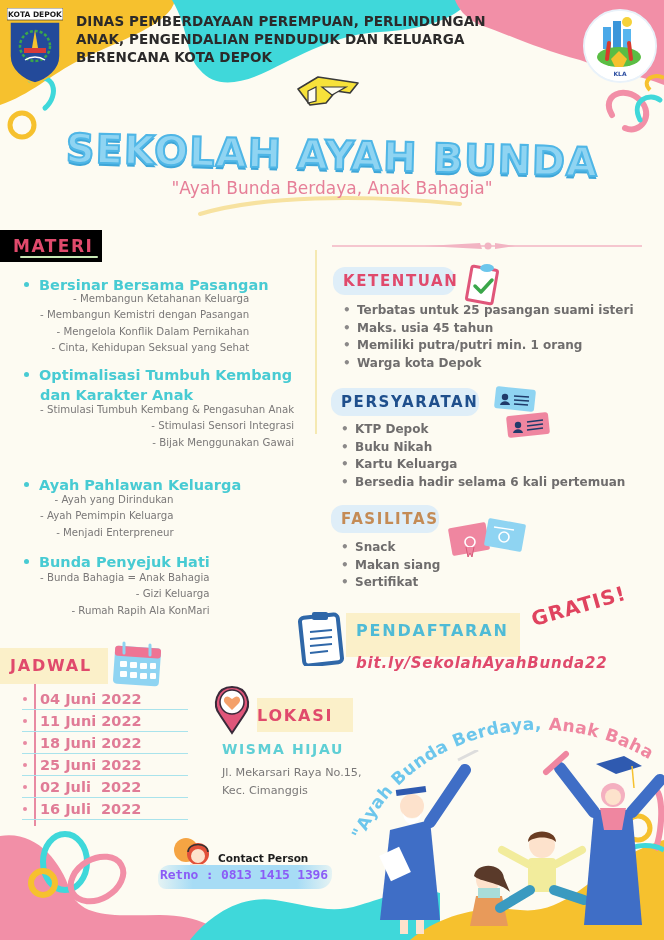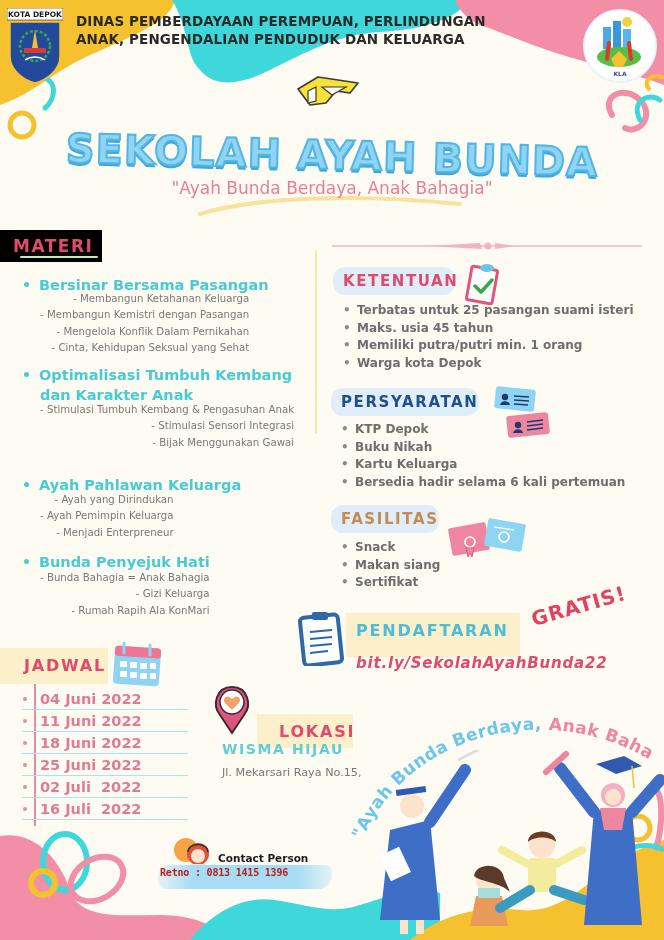--- a/index.html
+++ b/index.html
@@ -31,33 +31,33 @@
   .persyaratan { left:331px; top:388px; width:148px; height:28px; background:#dfeef8; color:#1f4f8c; }
   .fasilitas { left:331px; top:505px; width:108px; height:28px; background:#dfeef8; color:#c48b55; }
 
   .rlist { position:absolute; list-style:none; font-size:12px; font-weight:bold; color:#6f6d6d; line-height:17.5px; }
   .rlist li::before { content:"•"; color:#8b8989; display:inline-block; width:14px; }
 
   .pendaftaran { position:absolute; left:346px; top:613px; width:174px; height:44px; background:#fbf0c9; color:#4fbbd6; font-weight:bold; font-size:16px; letter-spacing:1.8px; padding:8px 0 0 10px; }
   .bitly { position:absolute; left:356px; top:654px; font-size:15px; font-weight:bold; font-style:italic; color:#e04a6c; letter-spacing:0.8px; }
   .gratis { position:absolute; left:530px; top:594px; font-size:20px; font-weight:bold; color:#e0435f; transform:rotate(-16deg); letter-spacing:1px; }
 
-  .jadwal-label { position:absolute; left:0; top:648px; width:108px; height:36px; background:#fbf0c9; color:#e04a6c; font-size:16px; font-weight:bold; letter-spacing:1.8px; padding:8px 0 0 24px; }
+  .jadwal-label { position:absolute; left:0; top:648px; width:108px; height:36px; background:#fbf0c9; color:#e04a6c; font-size:16px; font-weight:bold; letter-spacing:1.8px; padding:8px 0 0 10px; }
   .sched { position:absolute; left:22px; top:688px; width:166px; }
   .sched-row { height:22px; border-bottom:1.5px solid #a9e3ec; position:relative; font-size:14.5px; color:#e07b96; padding-left:18px; line-height:22px; font-weight:bold;}
   .sched-row .bullet { position:absolute; left:1px; top:9px; width:4px; height:4px; border-radius:50%; background:#e88aa2; }
   .sched-vline { position:absolute; left:34px; top:684px; width:1.5px; height:142px; background:#e88aa2; }
 
-  .lokasi-label { position:absolute; left:257px; top:714px; width:96px; height:34px; background:#fbf0c9; color:#e04a6c; font-size:16px; font-weight:bold; letter-spacing:1.8px; padding:8px 0 0 22px; }
+  .lokasi-label { position:absolute; left:257px; top:698px; width:96px; height:34px; background:#fbf0c9; color:#e04a6c; font-size:16px; font-weight:bold; letter-spacing:1.8px; padding:8px 0 0 0; }
   .wisma { position:absolute; left:222px; top:741px; font-size:14px; font-weight:bold; color:#5fcfd5; letter-spacing:1.6px; }
   .addr { position:absolute; left:222px; top:764px; font-size:11.2px; color:#7a7878; line-height:18px; width:190px; }
 
   .contact-title { position:absolute; left:218px; top:852px; font-size:10.5px; font-weight:bold; color:#1c1c1c; }
   .contact-brush { position:absolute; left:158px; top:865px; width:174px; height:24px; background:linear-gradient(90deg, rgba(174,224,246,0.3), #a7dcf5 20%, #a7dcf5 80%, rgba(174,224,246,0.3)); border-radius:12px 6px 14px 8px; }
-  .contact-phone { position:absolute; left:160px; top:867px; font-family:"DejaVu Sans Mono",monospace; font-size:10px; font-weight:bold; color:#b91c1c; letter-spacing:-0.2px; }
+  .contact-phone { position:absolute; left:160px; top:867px; font-family:"DejaVu Sans Mono",monospace; font-size:13px; font-weight:bold; color:#8b5cf6; letter-spacing:-0.2px; }
 
   .arc-text { position:absolute; left:350px; top:690px; width:320px; height:200px; }
 </style>
 </head>
 <body>
 
 <svg class="blob" style="left:0;top:0" width="664" height="940" viewBox="0 0 664 940">
 
   <path d="M0 0 H175 C170 25 120 40 80 60 C50 75 30 95 0 105 Z" fill="#f6c12e"></path>
 
@@ -104,20 +104,21 @@
     <circle cx="28" cy="38" r="15" fill="none" stroke="#3aa64a" stroke-width="2.5" stroke-dasharray="3 2"></circle>
     <path d="M28 22 L31 40 H25 Z" fill="#f6c12e"></path>
     <rect x="17" y="40" width="22" height="5" fill="#d83a3a"></rect>
     <path d="M18 52 C24 48 32 48 38 52" fill="none" stroke="#fff" stroke-width="1.5"></path>
   </svg>
 </div>
 
 <div class="header-title">
   <div>DINAS PEMBERDAYAAN PEREMPUAN, PERLINDUNGAN</div>
   <div>ANAK, PENGENDALIAN PENDUDUK DAN KELUARGA</div>
+  <div>BERENCANA KOTA DEPOK</div>
 </div>
 
 <div class="logo-kla">
   <svg width="70" height="70" viewBox="0 0 70 70">
     <rect x="0" y="0" width="70" height="70" fill="#fff"></rect>
     <rect x="18" y="16" width="8" height="22" fill="#4aa8e8"></rect>
     <rect x="28" y="10" width="8" height="28" fill="#3b96da"></rect>
     <rect x="38" y="18" width="8" height="20" fill="#58b6ef"></rect>
     <circle cx="42" cy="11" r="5" fill="#f6d23a"></circle>
     <ellipse cx="34" cy="46" rx="22" ry="10" fill="#5bbd44"></ellipse>
@@ -259,20 +260,21 @@
 
 <svg class="abs" style="left:212px;top:683px" width="40" height="52" viewBox="0 0 40 52">
   <path d="M20 50 L8 32 C0 22 4 4 20 4 C36 4 40 22 32 32 Z" fill="#e0567a" stroke="#3a2a3a" stroke-width="2"></path>
   <circle cx="20" cy="19" r="12" fill="#fff" stroke="#3a2a3a" stroke-width="1.5"></circle>
   <path d="M20 27 L13 20 C10 16 14 12 17 14 L20 16 L23 14 C26 12 30 16 27 20 Z" fill="#f4a06a"></path>
 </svg>
 <div class="lokasi-label">LOKASI</div>
 <div class="wisma">WISMA HIJAU</div>
 <div class="addr">
   <div>Jl. Mekarsari Raya No.15,</div>
+  <div>Kec. Cimanggis</div>
 </div>
 
 <svg class="abs" style="left:172px;top:834px" width="44" height="38" viewBox="0 0 44 38">
   <circle cx="14" cy="16" r="12" fill="#f5a443"></circle>
   <circle cx="26" cy="20" r="11" fill="#e2513a"></circle>
   <circle cx="26" cy="22" r="7" fill="#fde2cc"></circle>
   <path d="M16 18 C16 8 36 8 36 18" fill="none" stroke="#333" stroke-width="1.6"></path>
   <rect x="18" y="30" width="16" height="8" fill="#fde2cc"></rect>
 </svg>
 <div class="contact-title">Contact Person</div>

